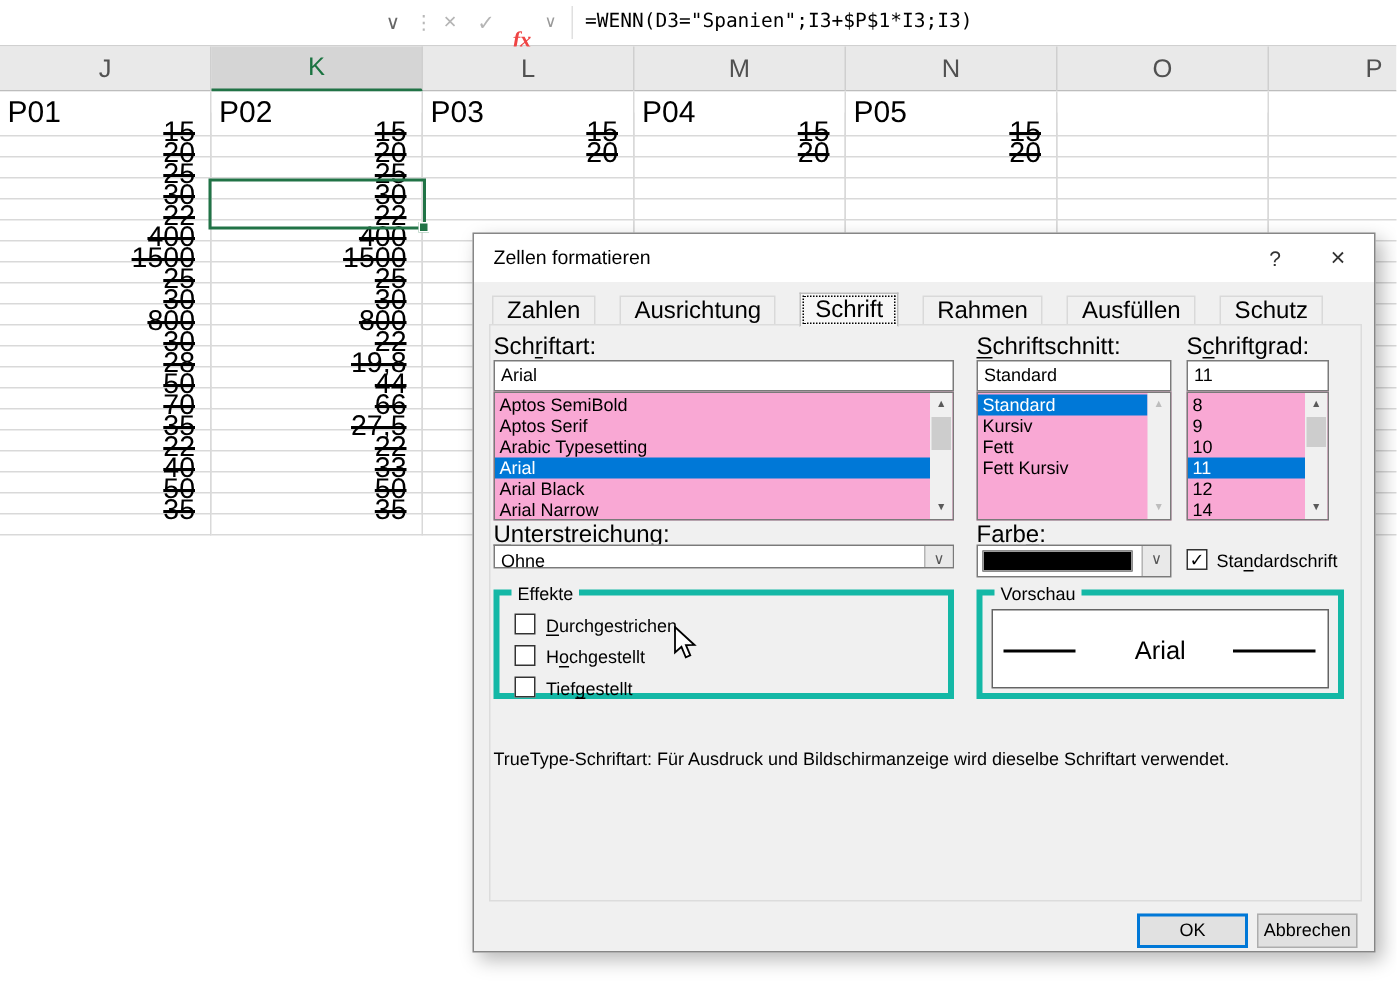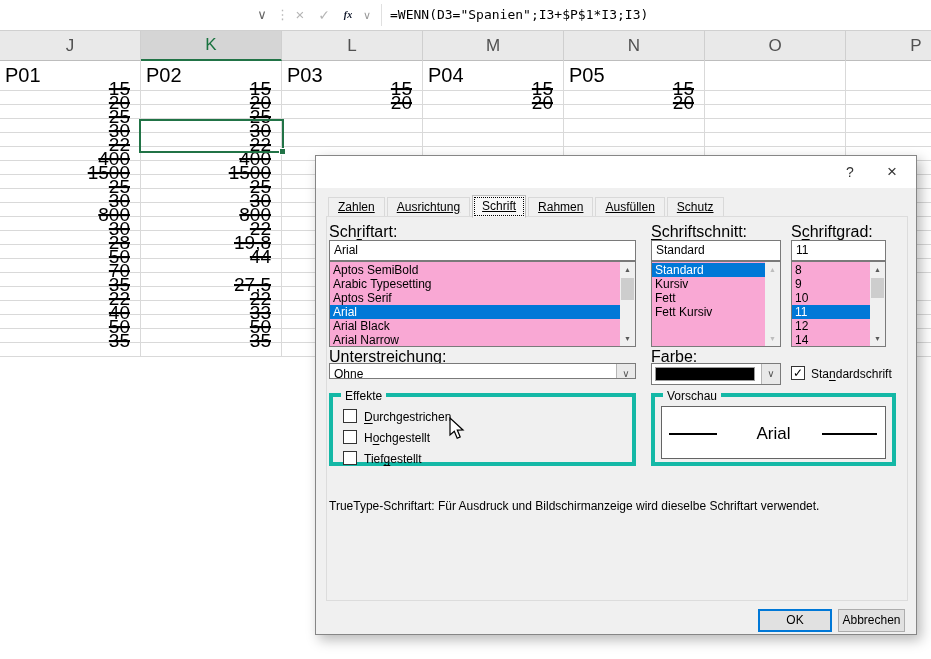--- a/index.html
+++ b/index.html
@@ -8,22 +8,22 @@
 
   
   #formula-bar{position:absolute;top:0;left:0;width:931px;height:31px;background:#fff;
     border-bottom:1px solid #d0d0d0;}
   #name-box{position:absolute;left:0;top:0;width:252px;height:30px;background:#fff;}
   .fb-item{position:absolute;top:0;height:30px;line-height:30px;text-align:center;}
   #nb-chevron{left:250px;width:24px;color:#666;font-size:13px;}
   #fb-dots{left:276px;width:12px;color:#b8b8b8;font-size:13px;}
   #fb-cancel{left:288px;width:24px;color:#b5b5b5;font-size:15px;}
   #fb-confirm{left:312px;width:24px;color:#b5b5b5;font-size:14px;}
-  #fb-fx{left:336px;width:24px;color:#0f172a;font-size:10px;font-style:italic;
-    font-family:"Liberation Serif",serif;font-weight:bold;}
+  #fb-fx{left:336px;width:24px;color:#ef4444;font-size:15px;font-style:italic;
+    font-family:"Liberation Serif",serif;font-weight:bold;margin-top:12px;}
   #fb-fx-chevron{left:358px;width:18px;color:#999;font-size:11px;}
   #fb-sep{position:absolute;left:381px;top:4px;height:22px;width:1px;background:#e0e0e0;}
   #formula-input{position:absolute;left:390px;top:0;height:30px;line-height:30px;right:0;
     font-family:"DejaVu Sans Mono",monospace;font-size:13px;color:#000;white-space:pre;}
 
   
   #col-headers{position:absolute;top:31px;left:0;width:931px;height:30px;display:flex;
     background:#e9e9e9;border-bottom:1px solid #bdbdbd;}
   .col-h{flex:0 0 141px;width:141px;height:30px;line-height:30px;text-align:center;
     font-size:17px;color:#515151;border-right:1px solid #cfcfcf;}
@@ -50,21 +50,21 @@
     border:1px solid #868686;box-shadow:4px 5px 12px rgba(0,0,0,.28);font-size:12px;color:#000;}
   #dlg-titlebar{position:absolute;left:0;top:0;right:0;height:32px;background:#fff;}
   #dlg-title{position:absolute;left:13px;top:0;line-height:32px;font-size:13px;}
   #dlg-help{position:absolute;right:55px;top:0;width:22px;height:32px;line-height:32px;
     text-align:center;font-size:14px;color:#333;}
   #dlg-close{position:absolute;right:10px;top:0;width:28px;height:32px;line-height:32px;
     text-align:center;font-size:17px;color:#333;}
 
   #tab-row{position:absolute;left:12px;top:41px;height:21px;display:flex;}
   .tab{height:20px;line-height:19px;padding:0 9px;border:1px solid #d9d9d9;background:#f0f0f0;
-    margin-right:2px;font-size:12px;text-decoration:underline;}
+    margin-right:16px;font-size:16px;}
   .tab.active{height:23px;margin-top:-2px;line-height:21px;background:#f7f7f7;
     border:1px solid #bcbcbc;border-bottom:1px solid #f0f0f0;outline:1px dotted #000;
     outline-offset:-3px;z-index:3;}
   #tab-frame{position:absolute;left:10px;top:60px;width:582px;height:385px;
     border:1px solid #dcdcdc;background:#f0f0f0;}
 
   .dlg-label{position:absolute;font-size:16px;}
   .textbox{position:absolute;background:#fff;border:1px solid #7a7a7a;font-size:12px;
     line-height:19px;padding:0 4px;overflow:hidden;}
   .listbox{position:absolute;background:#f9a8d4;border:1px solid #7a7a7a;overflow:hidden;}
@@ -255,20 +255,21 @@
       <div class="cell num strike">50</div>
       <div class="cell num strike">44</div>
       <div class="cell num"></div>
       <div class="cell num"></div>
       <div class="cell num"></div>
       <div class="cell num"></div>
       <div class="cell num"></div>
     </div>
     <div class="row">
       <div class="cell num strike">70</div>
+      <div class="cell num strike">66</div>
       <div class="cell num"></div>
       <div class="cell num"></div>
       <div class="cell num"></div>
       <div class="cell num"></div>
       <div class="cell num"></div>
     </div>
     <div class="row">
       <div class="cell num strike">35</div>
       <div class="cell num strike">27,5</div>
       <div class="cell num"></div>
@@ -314,20 +315,21 @@
       <div class="cell num"></div>
     </div>
   </div>
 
 <div id="sel-overlay">
   <div id="fill-handle"></div>
 </div>
 
 <div id="dialog">
   <div id="dlg-titlebar">
+    <div id="dlg-title">Zellen formatieren</div>
     <div id="dlg-help">?</div>
     <div id="dlg-close">×</div>
   </div>
 
   <div id="tab-row">
       <div class="tab">Zahlen</div>
       <div class="tab">Ausrichtung</div>
       <div class="tab active">Schrift</div>
       <div class="tab">Rahmen</div>
       <div class="tab">Ausfüllen</div>
@@ -336,22 +338,22 @@
   <div id="tab-frame"></div>
 
   <div class="dlg-label" style="left:13px;top:67px;">Sch<u>r</u>iftart:</div>
   <div class="dlg-label" style="left:335px;top:67px;"><u>S</u>chriftschnitt:</div>
   <div class="dlg-label" style="left:475px;top:67px;">S<u>c</u>hriftgrad:</div>
 
   <div class="textbox" style="left:13px;top:84px;width:307px;height:21px;">Arial</div>
   <div class="listbox" style="left:13px;top:105px;width:307px;height:86px;">
     <div class="items" id="font-items">
         <div class="li">Aptos SemiBold</div>
+        <div class="li">Aptos Serif</div>
         <div class="li">Arabic Typesetting</div>
-        <div class="li">Aptos Serif</div>
         <div class="li sel">Arial</div>
         <div class="li">Arial Black</div>
         <div class="li">Arial Narrow</div>
       </div>
     <div class="sb">
       <div class="sb-btn">▲</div>
       <div class="sb-thumb" style="top:16px;height:22px;"></div>
       <div class="sb-btn bottom">▼</div>
     </div>
   </div>

